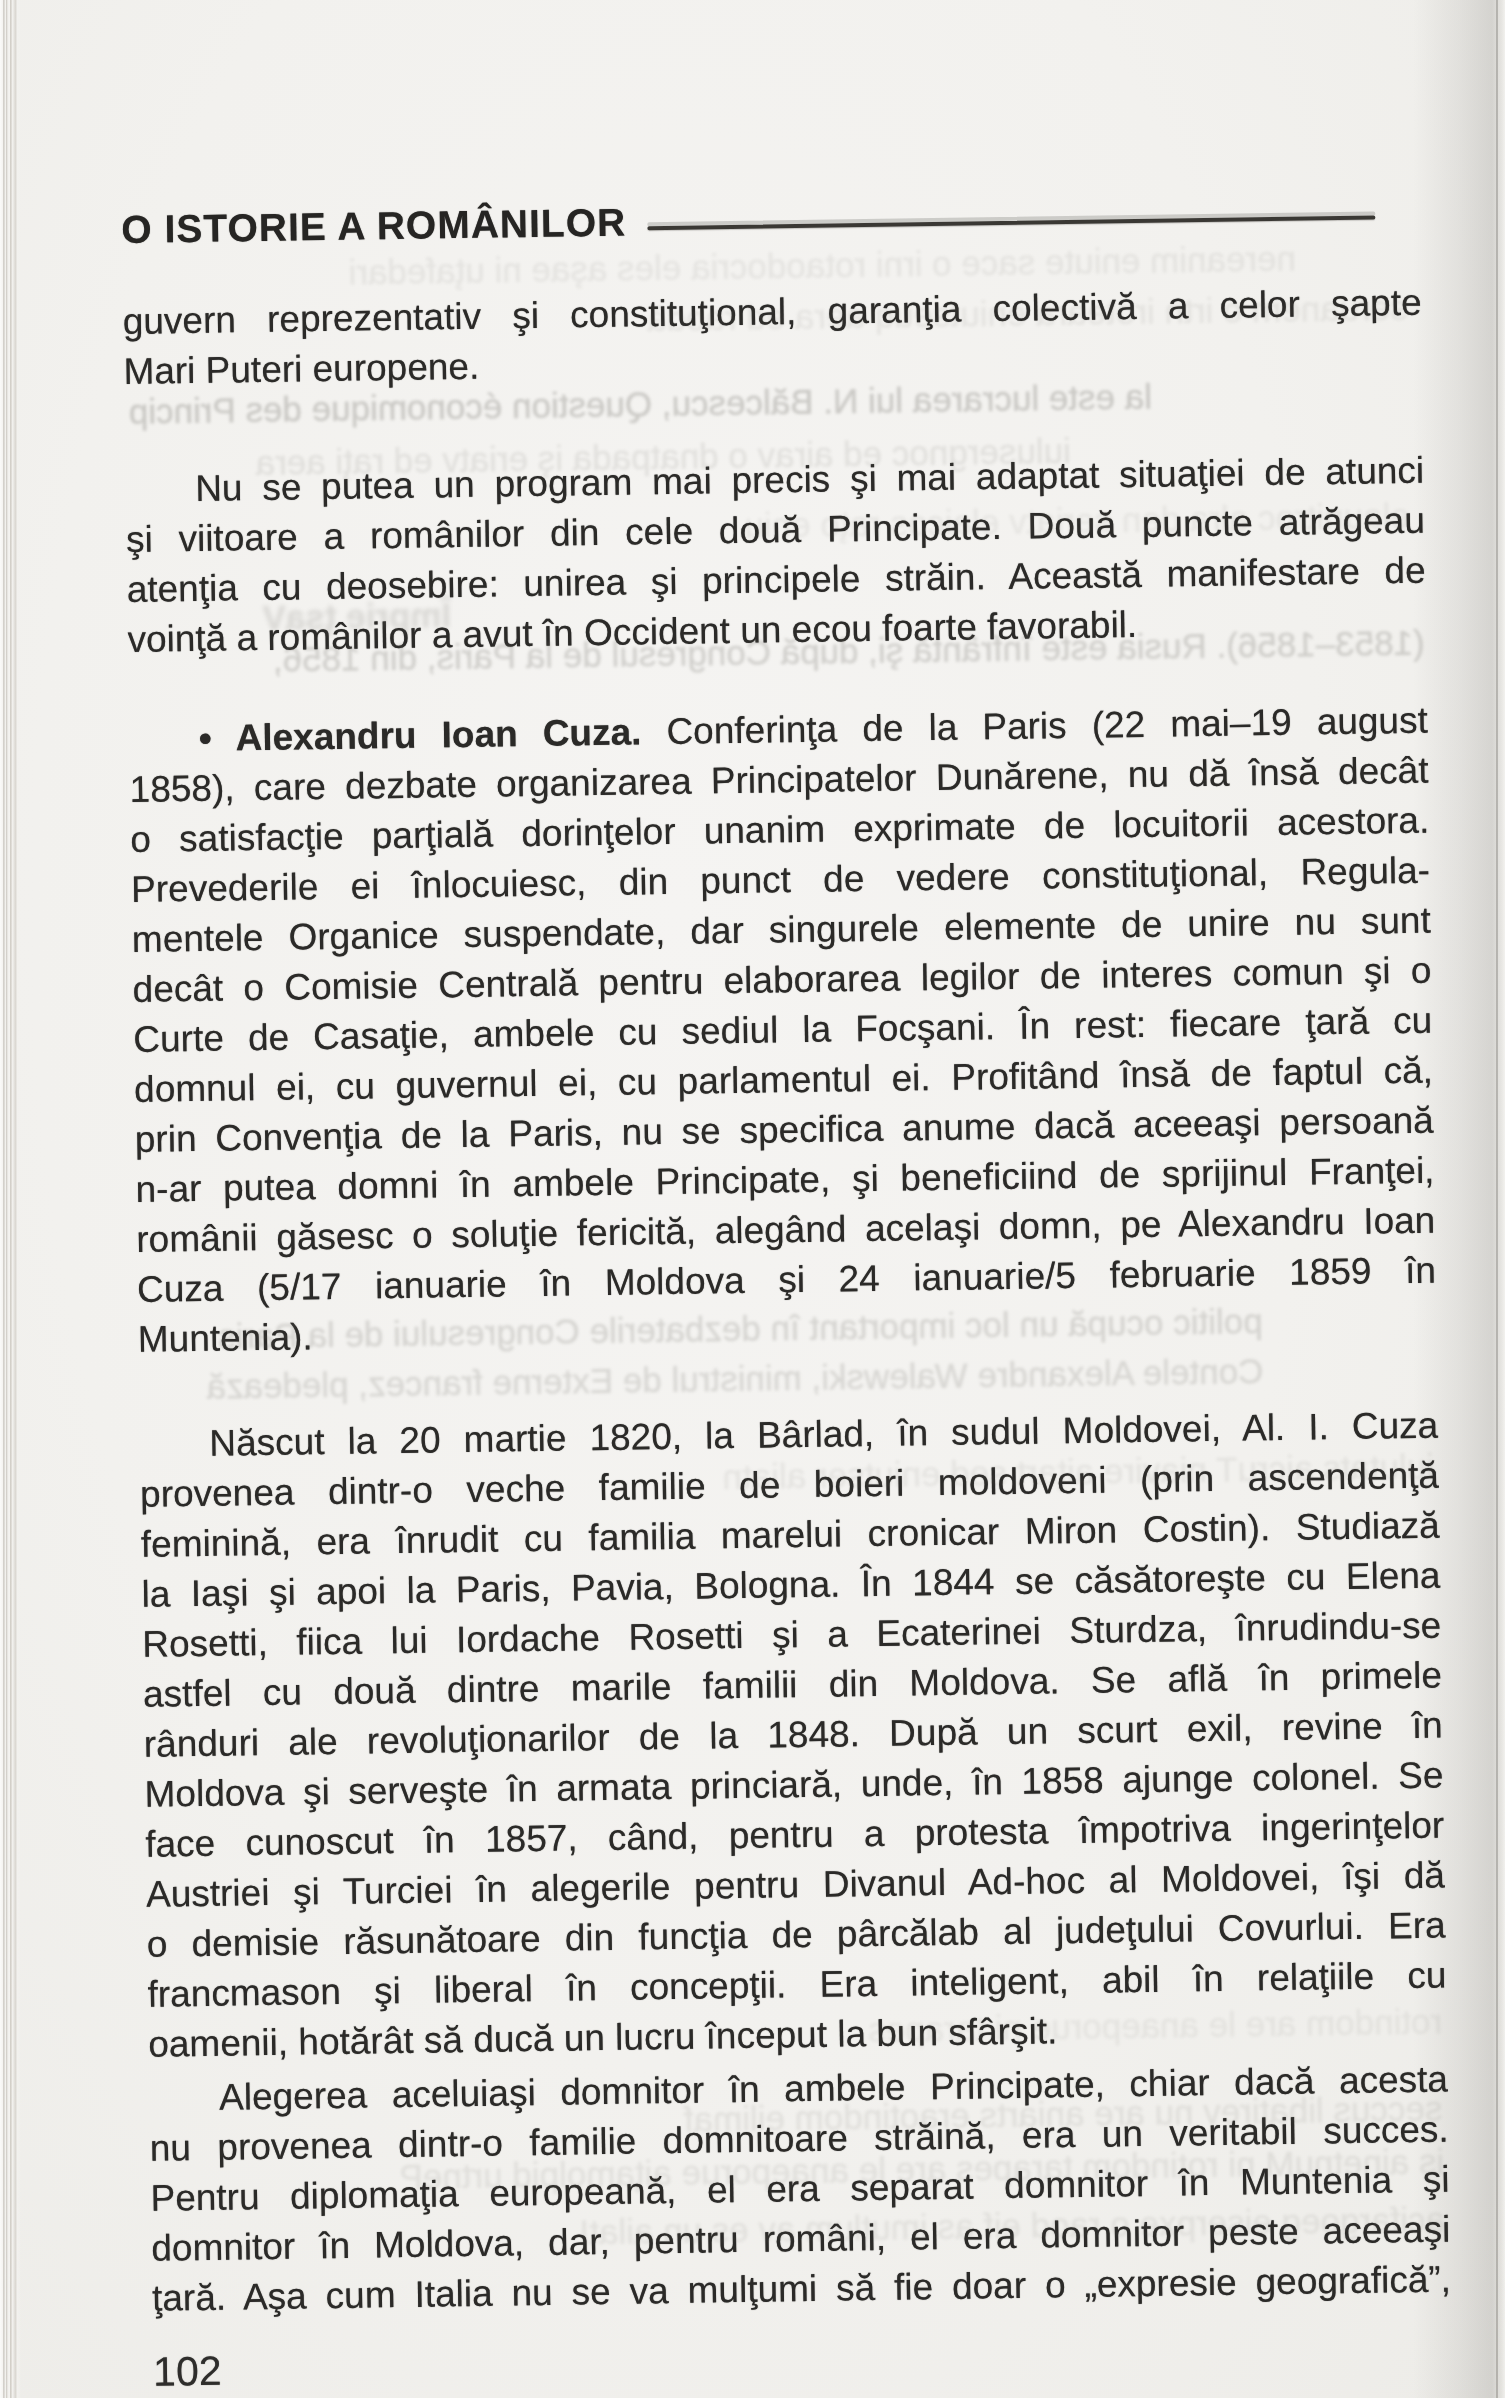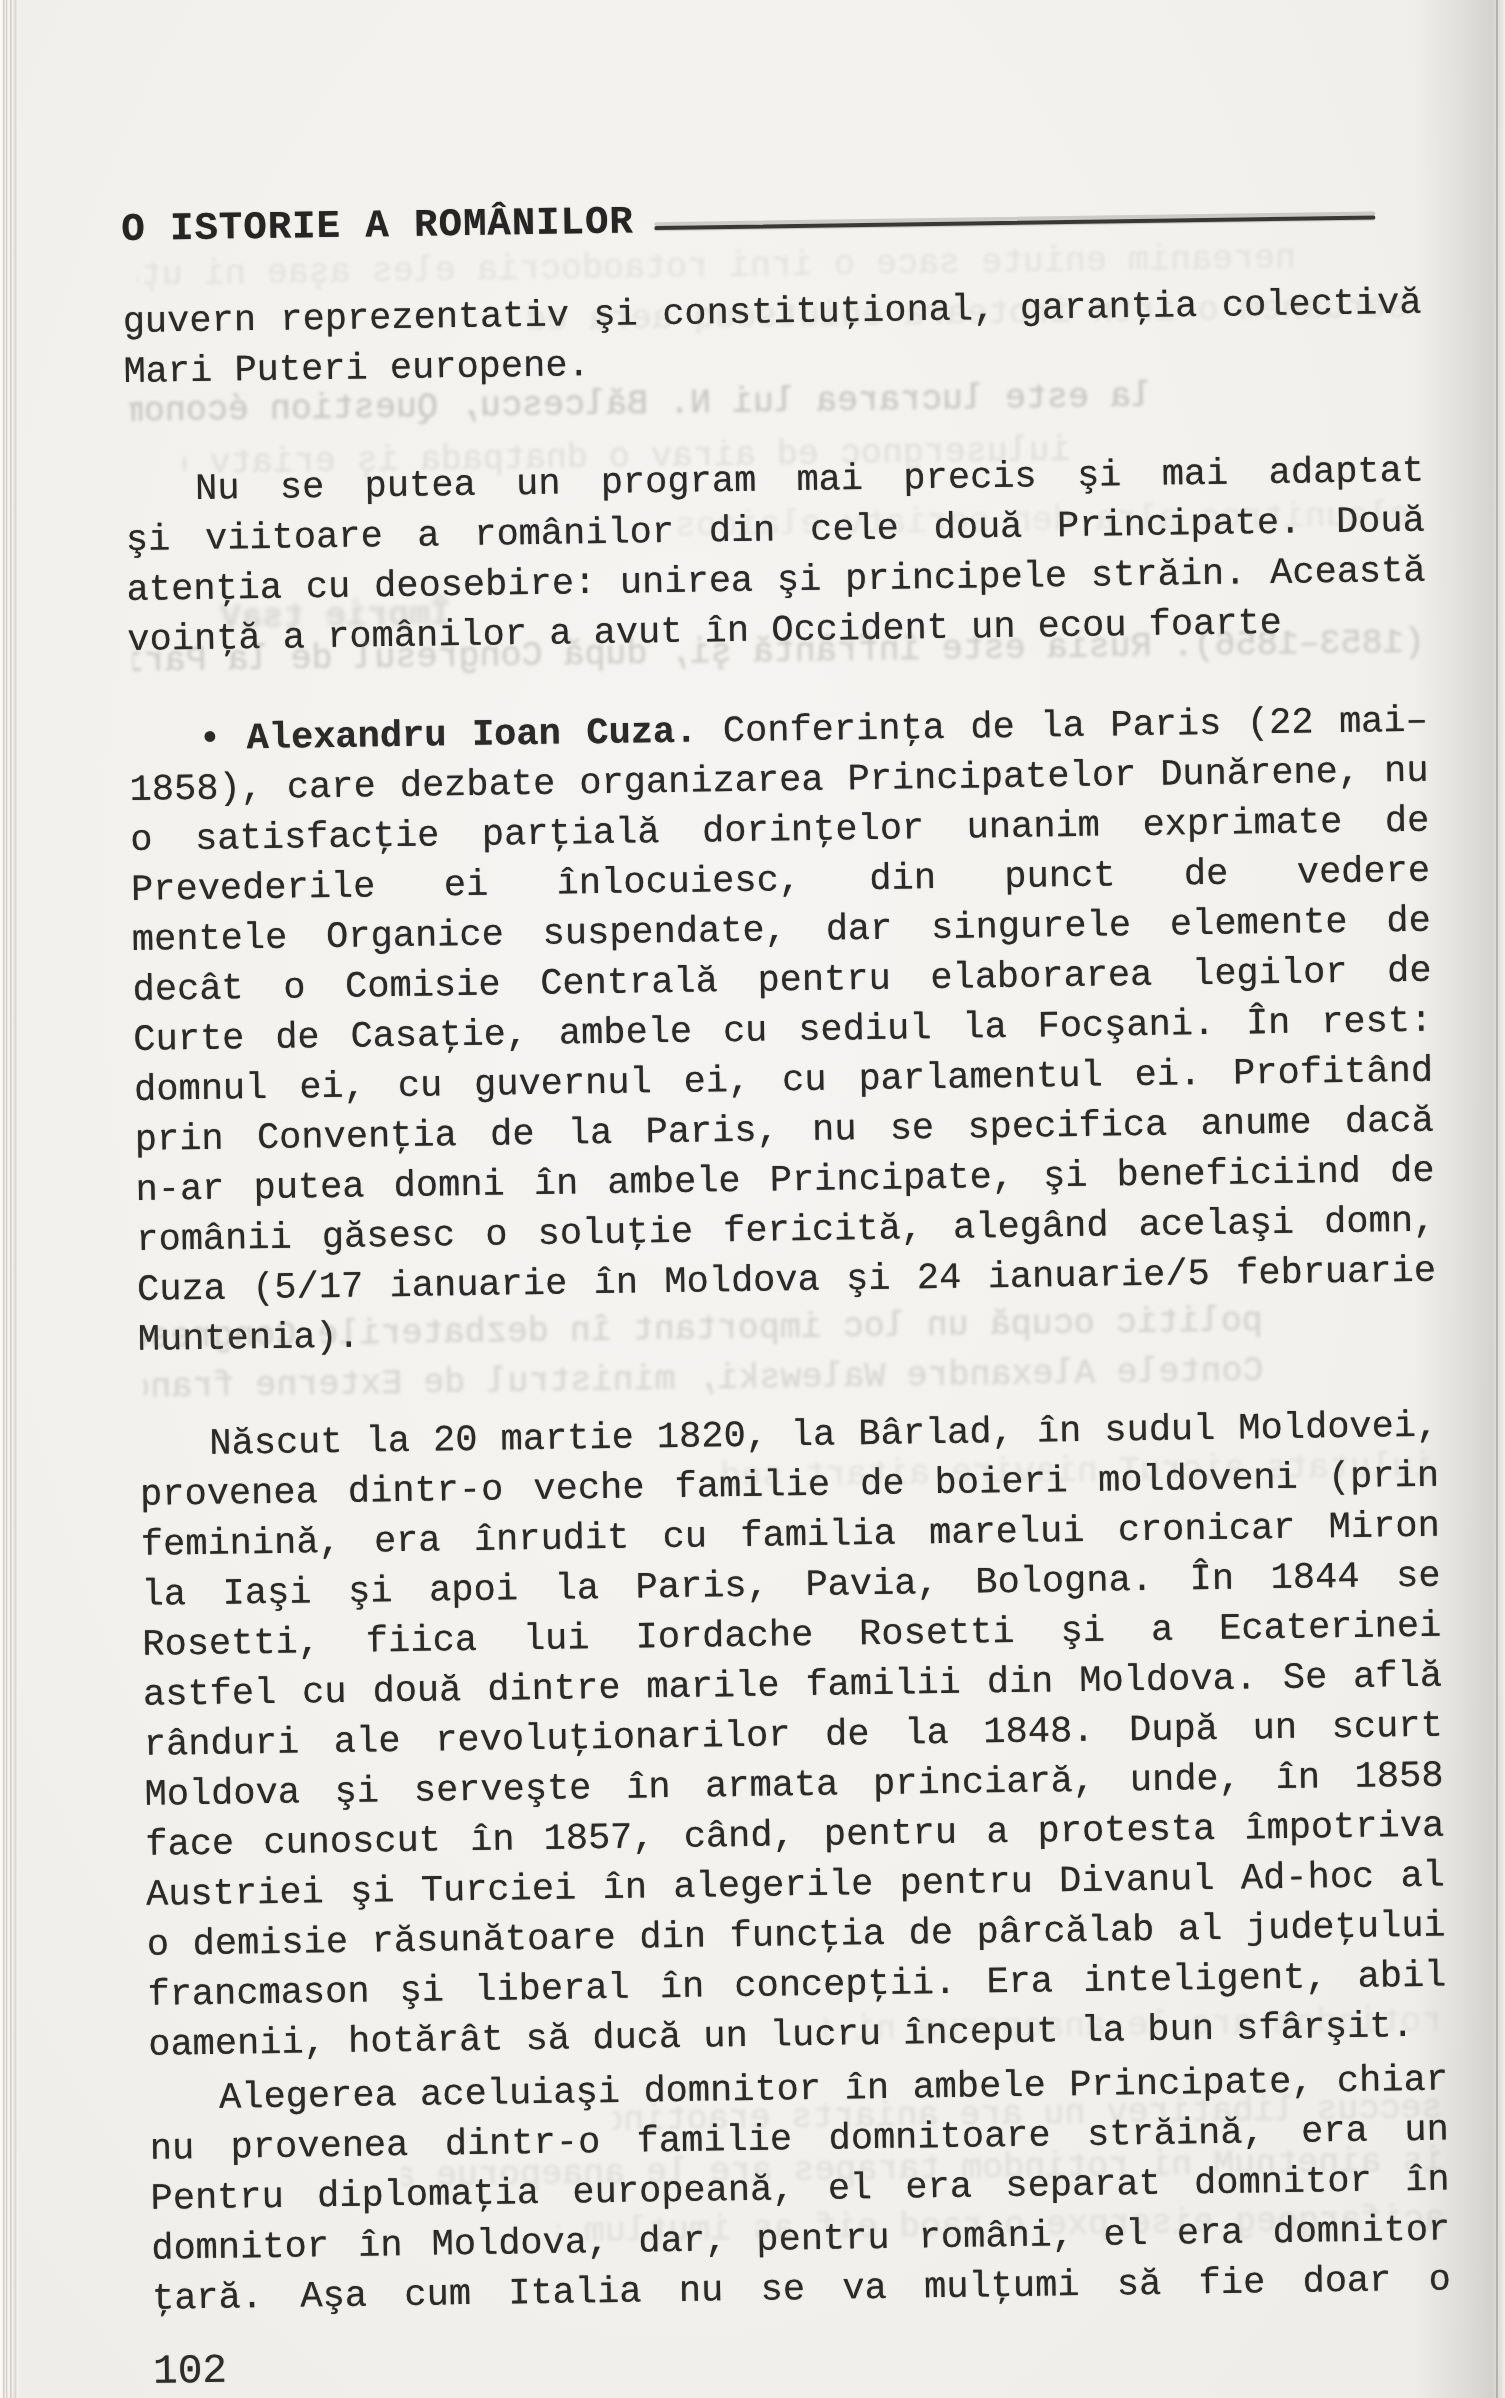--- a/index.html
+++ b/index.html
@@ -2,21 +2,21 @@
 <html><head>
 <meta charset="utf-8">
 <title>Scan</title>
 <style>
   html,body{margin:0;padding:0;background:#e9e7e3;}
   .page{
     position:relative;
     width:1505px;height:2398px;
     overflow:hidden;
     background:radial-gradient(ellipse at 45% 38%, #f5f4f2 0%, #f2f1ee 55%, #edece8 100%);
-    font-family:Liberation Mono, monospace;
+    font-family:Liberation Sans, sans-serif;
   }
   
   .left-edge{
     position:absolute;left:0;top:0;width:21px;height:100%;
     background:linear-gradient(90deg,
       #fbfbfa 0px,#f4f3f0 2.9px,#bdb9b2 3.9px,#efeeea 4.8px,#f3f2ef 5.8px,
       #c6c2bb 6.8px,#f1f0ed 7.7px,#f4f3f0 9.7px,#cfcbc4 10.6px,#f3f2ef 12.6px,
       #dad7d1 15.4px,#f2f1ee 17.4px,rgba(242,241,238,0) 21px);
   }
   

